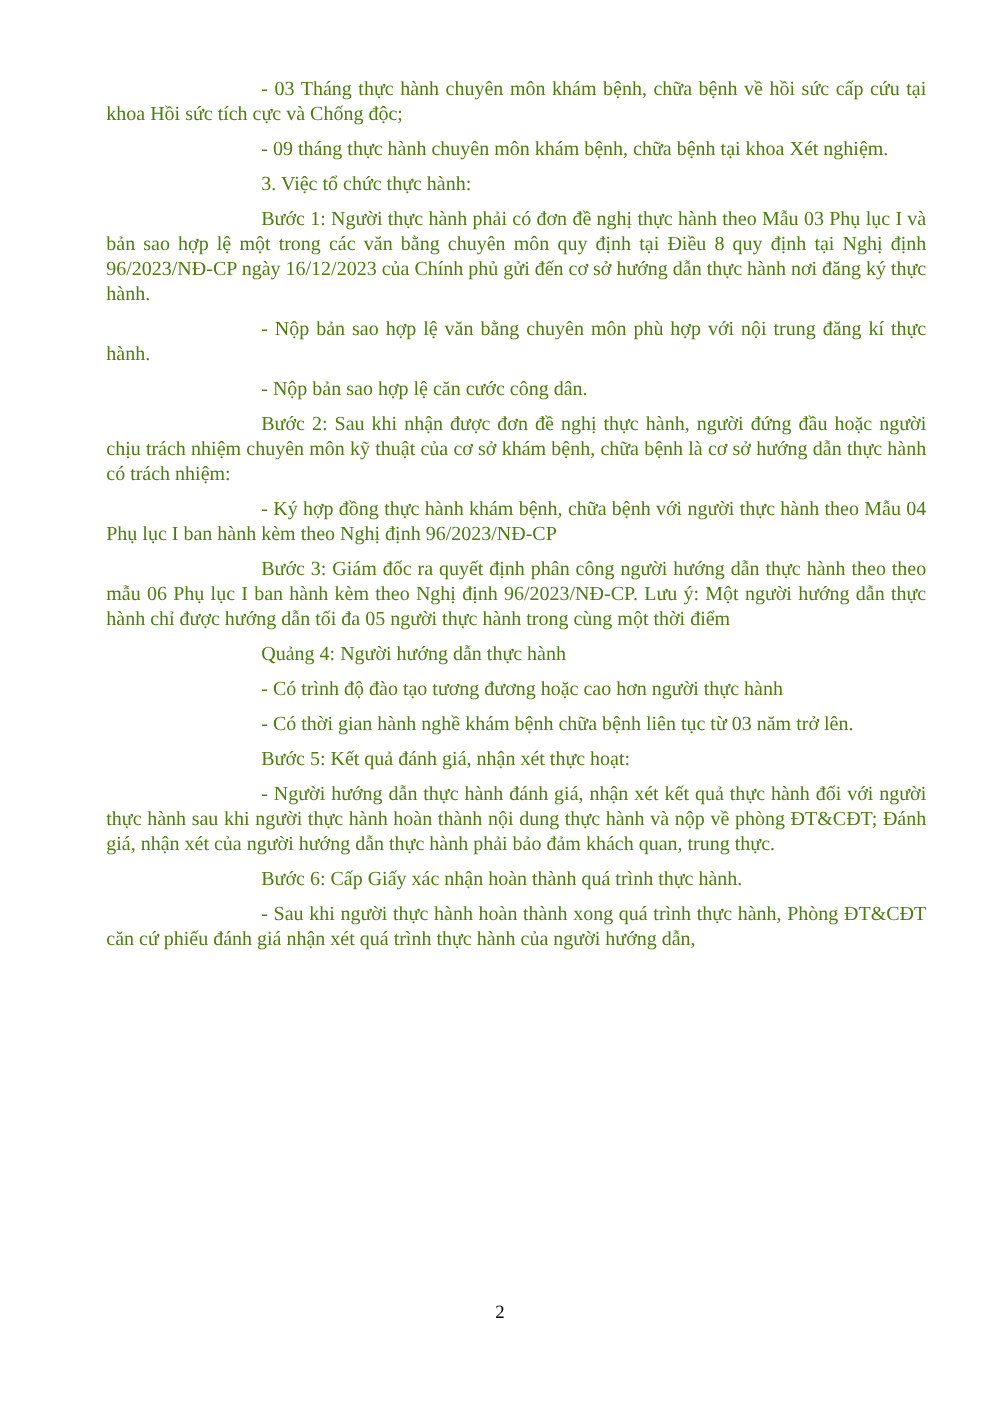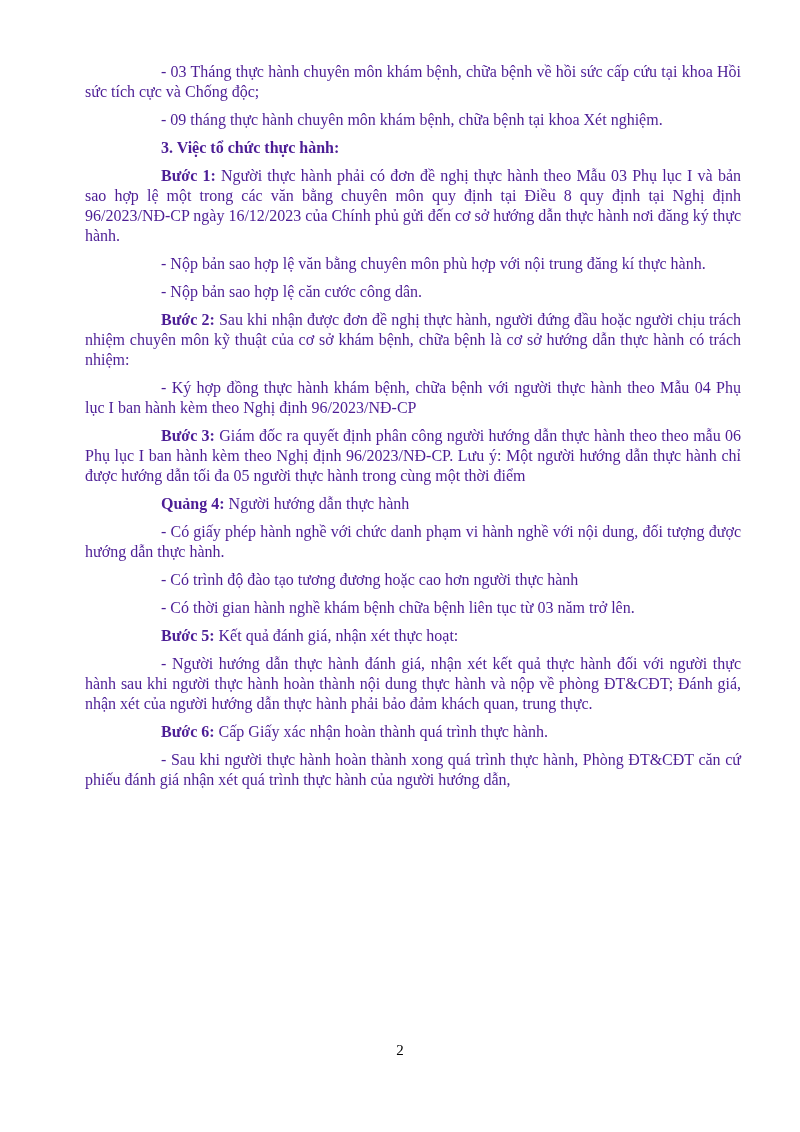--- a/index.html
+++ b/index.html
@@ -18,26 +18,27 @@
     position: absolute;
     left: 85px;
     top: 62px;
     width: 656px;
   }
   p.para {
     margin: 0 0 8px 0;
     font-family: "Liberation Serif", "DejaVu Serif", serif;
     font-size: 16px;
     line-height: 20px;
-    color: #4c1d95;
+    color: #4d7c0f;
     text-align: justify;
     text-indent: 76px;
   }
   p.para b {
-    font-weight: bold;
+    font-weight: normal;
+    margin-left: 48px;
   }
   .footer {
     position: absolute;
     left: 0;
     right: 0;
     top: 1042px;
     text-align: center;
     font-family: "Liberation Serif", "DejaVu Serif", serif;
     font-size: 15px;
     color: #000000;
@@ -51,21 +52,20 @@
     <p class="para"><b></b><span>- 03 Tháng thực hành chuyên môn khám bệnh, chữa bệnh về hồi sức cấp cứu tại khoa Hồi sức tích cực và Chống độc;</span></p>
     <p class="para"><b></b><span>- 09 tháng thực hành chuyên môn khám bệnh, chữa bệnh tại khoa Xét nghiệm.</span></p>
     <p class="para"><b>3. Việc tổ chức thực hành:</b><span></span></p>
     <p class="para"><b>Bước 1: </b><span>Người thực hành phải có đơn đề nghị thực hành theo Mẫu 03 Phụ lục I và bản sao hợp lệ một trong các văn bằng chuyên môn quy định tại Điều 8 quy định tại Nghị định 96/2023/NĐ-CP ngày 16/12/2023 của Chính phủ gửi đến cơ sở hướng dẫn thực hành nơi đăng ký thực hành.</span></p>
     <p class="para"><b></b><span>- Nộp bản sao hợp lệ văn bằng chuyên môn phù hợp với nội trung đăng kí thực hành.</span></p>
     <p class="para"><b></b><span>- Nộp bản sao hợp lệ căn cước công dân.</span></p>
     <p class="para"><b>Bước 2: </b><span>Sau khi nhận được đơn đề nghị thực hành, người đứng đầu hoặc người chịu trách nhiệm chuyên môn kỹ thuật của cơ sở khám bệnh, chữa bệnh là cơ sở hướng dẫn thực hành có trách nhiệm:</span></p>
     <p class="para"><b></b><span>- Ký hợp đồng thực hành khám bệnh, chữa bệnh với người thực hành theo Mẫu 04 Phụ lục I ban hành kèm theo Nghị định 96/2023/NĐ-CP</span></p>
     <p class="para"><b>Bước 3: </b><span>Giám đốc ra quyết định phân công người hướng dẫn thực hành theo theo mẫu 06 Phụ lục I ban hành kèm theo Nghị định 96/2023/NĐ-CP. Lưu ý: Một người hướng dẫn thực hành chỉ được hướng dẫn tối đa 05 người thực hành trong cùng một thời điểm</span></p>
     <p class="para"><b>Quảng 4: </b><span>Người hướng dẫn thực hành</span></p>
-    <p class="para"><b></b><span>- Có giấy phép hành nghề với chức danh phạm vi hành nghề với nội dung, đối tượng được hướng dẫn thực hành.</span></p>
     <p class="para"><b></b><span>- Có trình độ đào tạo tương đương hoặc cao hơn người thực hành</span></p>
     <p class="para"><b></b><span>- Có thời gian hành nghề khám bệnh chữa bệnh liên tục từ 03 năm trở lên.</span></p>
     <p class="para"><b>Bước 5: </b><span>Kết quả đánh giá, nhận xét thực hoạt:</span></p>
     <p class="para"><b></b><span>- Người hướng dẫn thực hành đánh giá, nhận xét kết quả thực hành đối với người thực hành sau khi người thực hành hoàn thành nội dung thực hành và nộp về phòng ĐT&amp;CĐT; Đánh giá, nhận xét của người hướng dẫn thực hành phải bảo đảm khách quan, trung thực.</span></p>
     <p class="para"><b>Bước 6: </b><span>Cấp Giấy xác nhận hoàn thành quá trình thực hành.</span></p>
     <p class="para"><b></b><span>- Sau khi người thực hành hoàn thành xong quá trình thực hành, Phòng ĐT&amp;CĐT căn cứ phiếu đánh giá nhận xét quá trình thực hành của người hướng dẫn,</span></p>
   </div>
   <div class="footer">2</div>
 </div>
 

